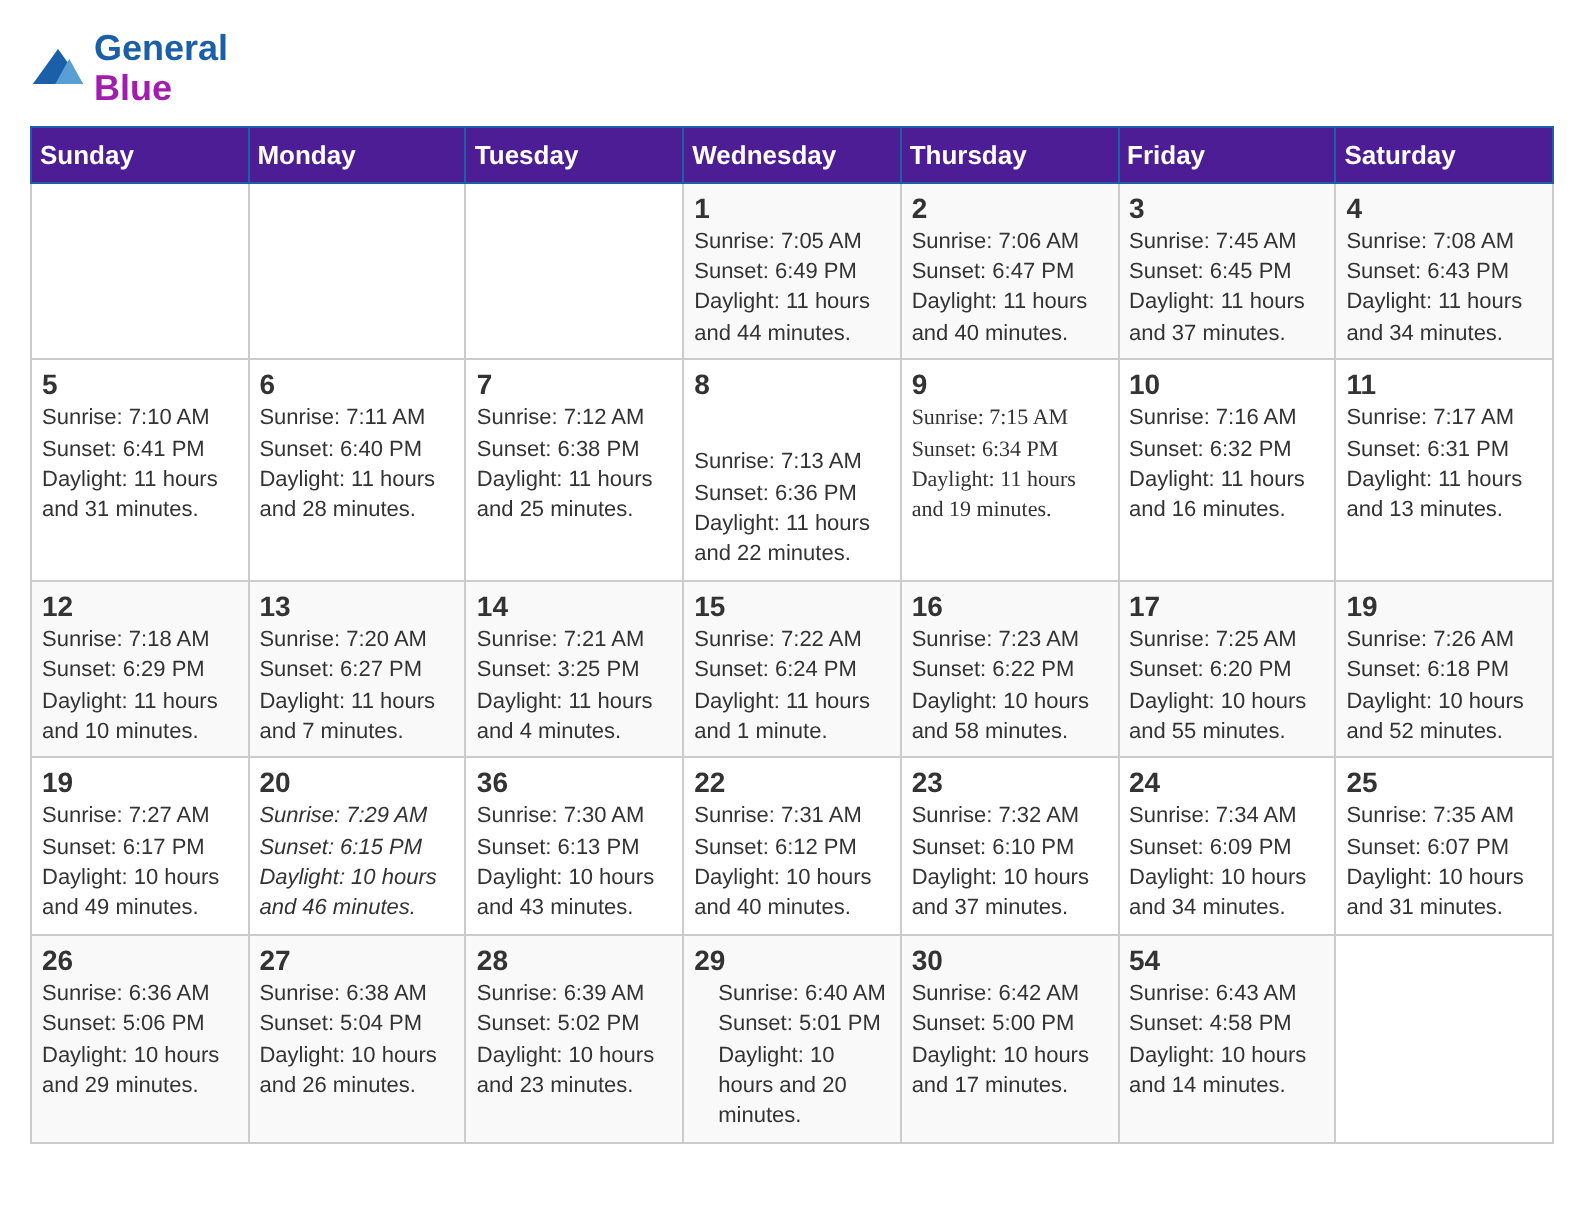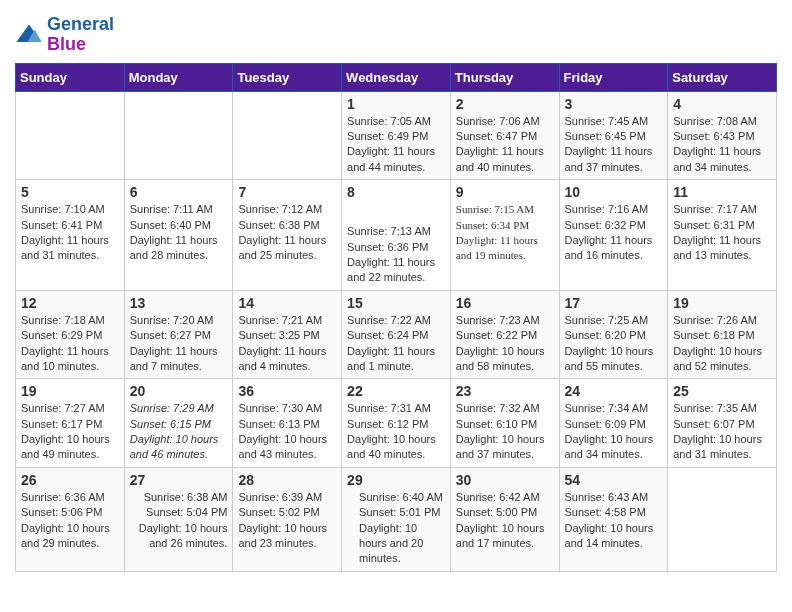--- a/index.html
+++ b/index.html
@@ -295,21 +295,21 @@
         </tr>
         <tr>
           <td>
             <span class="day-num">26</span>
             <div class="cell-content" style="white-space: pre-line;">Sunrise: 6:36 AM
 Sunset: 5:06 PM
 Daylight: 10 hours and 29 minutes.</div>
           </td>
           <td>
             <span class="day-num">27</span>
-            <div class="cell-content" style="white-space: pre-line; text-align: right;">Sunrise: 6:38 AM
+            <div class="cell-content" style="white-space: pre-line;">Sunrise: 6:38 AM
 Sunset: 5:04 PM
 Daylight: 10 hours and 26 minutes.</div>
           </td>
           <td>
             <span class="day-num">28</span>
             <div class="cell-content" style="white-space: pre-line;">Sunrise: 6:39 AM
 Sunset: 5:02 PM
 Daylight: 10 hours and 23 minutes.</div>
           </td>
           <td>

